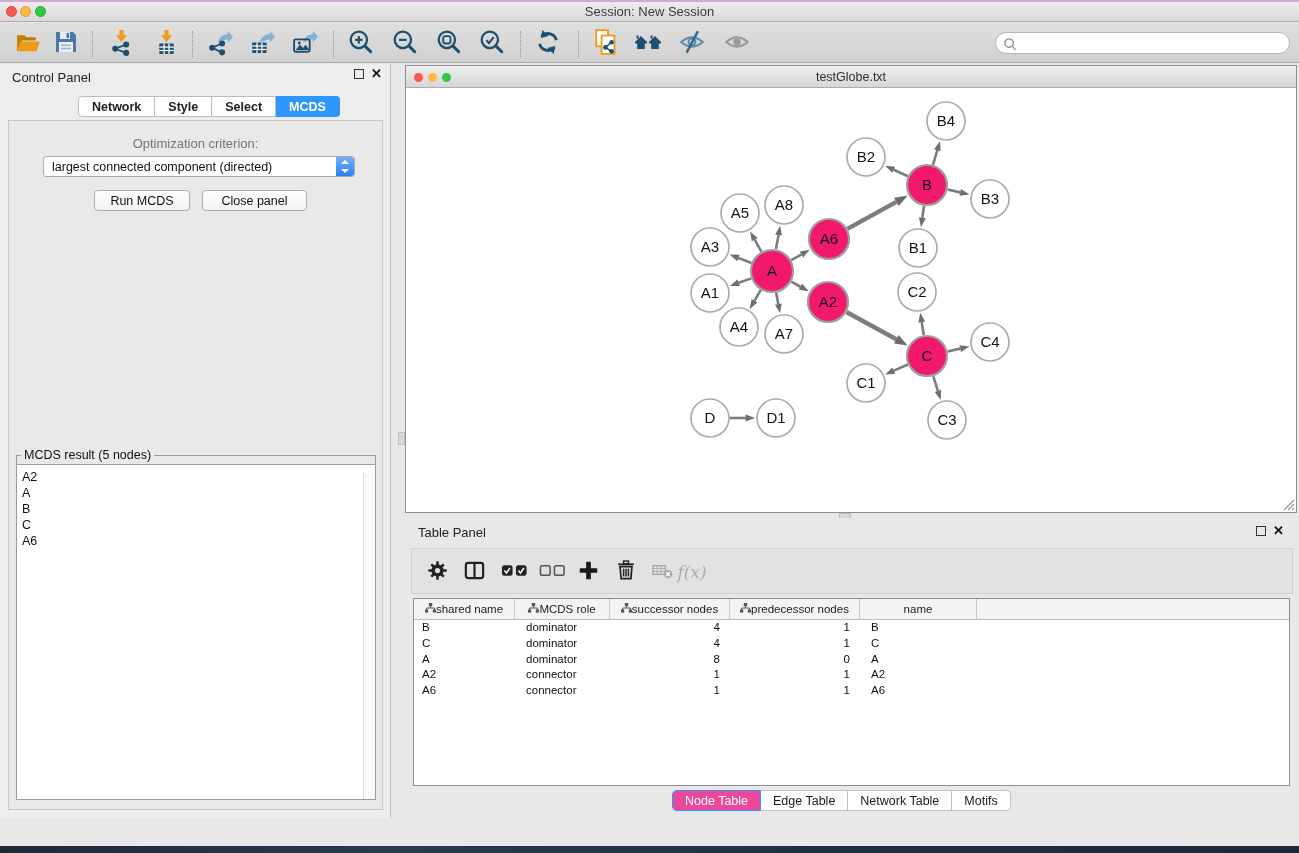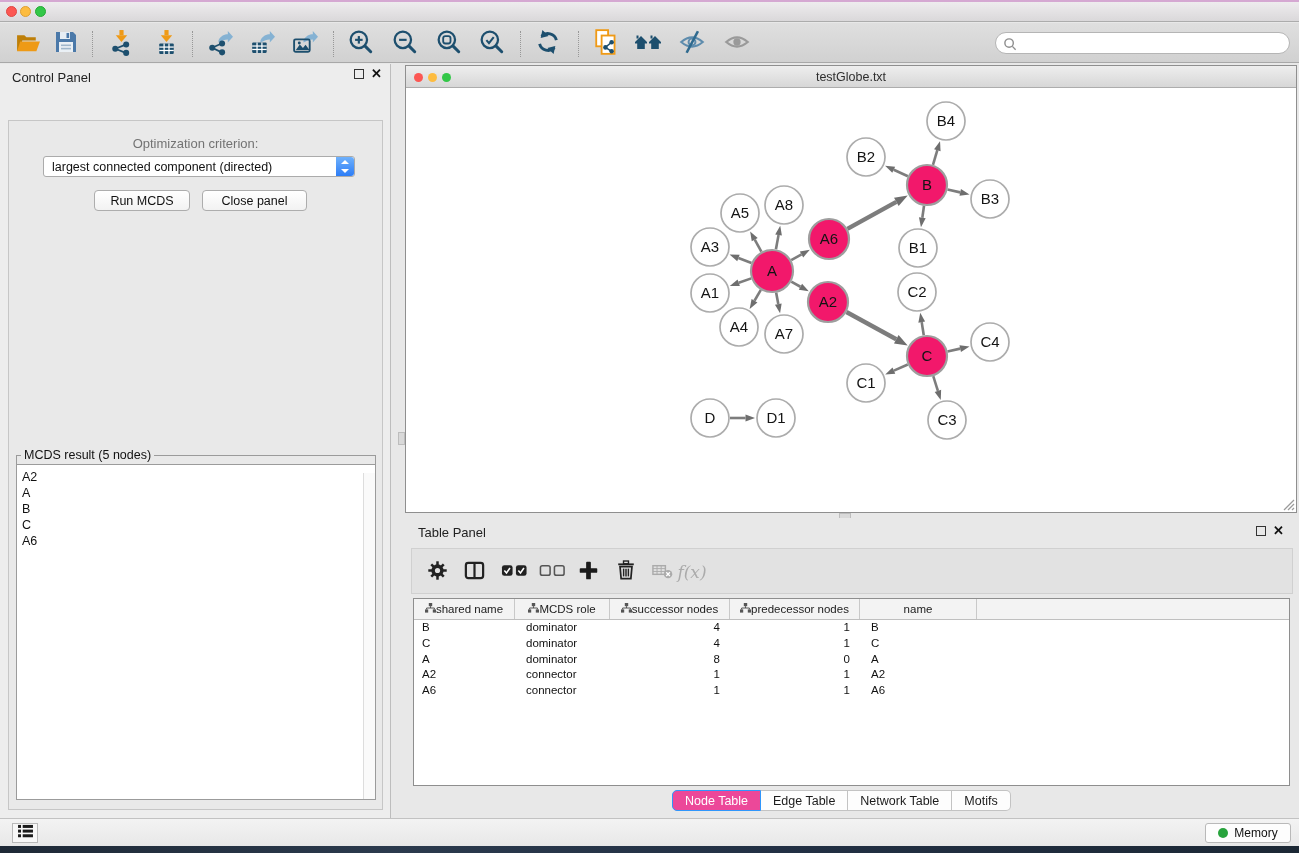--- a/index.html
+++ b/index.html
@@ -96,20 +96,21 @@
 </head>
 <body>
 
 <div class="app">
 
   <div class="titlebar">
     <div class="topline"></div>
     <div class="light red"></div>
     <div class="light yellow"></div>
     <div class="light green"></div>
+    <div class="title-text">Session: New Session</div>
   </div>
 
   <div class="toolbar">
     <div class="tb-btn" style="left:13px">
       <span><svg width="27" height="27" viewBox="0 0 26 26">
             <path d="M2 21V6h7l2 2h9v3H7l-2 10z" fill="#BE7F08"></path>
             <path d="M5 12h19l-3.4 9.5H2z" fill="#EE9A16"></path>
           </svg></span>
     </div>
     <div class="tb-btn" style="left:51px">
@@ -276,20 +277,26 @@
           <line x1="10" y1="10" x2="13.5" y2="13.5" stroke="#8E8E8E" stroke-width="1.5"></line>
         </svg>
       <input type="text" placeholder="" style="">
     </div>
   </div>
 
   <div class="control-panel">
     <div class="cp-header">Control Panel</div>
     <div class="panel-float" style="right:26px"></div>
     <div class="panel-close" style="right:8px">✕</div>
+    <div class="cp-tabs" id="cp-tabs">
+        <div class="cp-tab">Network</div>
+        <div class="cp-tab">Style</div>
+        <div class="cp-tab">Select</div>
+        <div class="cp-tab active">MCDS</div>
+      </div>
     <div class="cp-card">
       <div class="opt-label">Optimization criterion:</div>
       <div class="mcds-select">
         <span class="val">largest connected component (directed)</span>
         <span class="spinner">
             <span class="up"></span>
             <span class="dn"></span>
           </span>
       </div>
       <div class="cp-btn" style="left:85px; width:96px">Run MCDS</div>
@@ -589,33 +596,15 @@
         </div>
     </div>
     <div class="seg-tabs" id="tp-tabs">
         <div class="seg-tab active">Node Table</div>
         <div class="seg-tab">Edge Table</div>
         <div class="seg-tab">Network Table</div>
         <div class="seg-tab">Motifs</div>
       </div>
   </div>
 
-  <div class="statusbar">
-    <div class="list-btn">
-      <span><svg width="17" height="14" viewBox="0 0 18 15">
-            <g fill="#1A1A1A">
-              <rect x="1" y="1" width="3.2" height="3.2"></rect>
-              <rect x="6" y="1" width="11" height="3.2"></rect>
-              <rect x="1" y="6" width="3.2" height="3.2"></rect>
-              <rect x="6" y="6" width="11" height="3.2"></rect>
-              <rect x="1" y="11" width="3.2" height="3.2"></rect>
-              <rect x="6" y="11" width="11" height="3.2"></rect>
-            </g>
-          </svg></span>
-    </div>
-    <div class="memory-btn">
-      <span class="memory-dot"></span>
-      <span>Memory</span>
-    </div>
-  </div>
   <div class="desktop-strip"></div>
 
 </div>
 
 </body></html>

